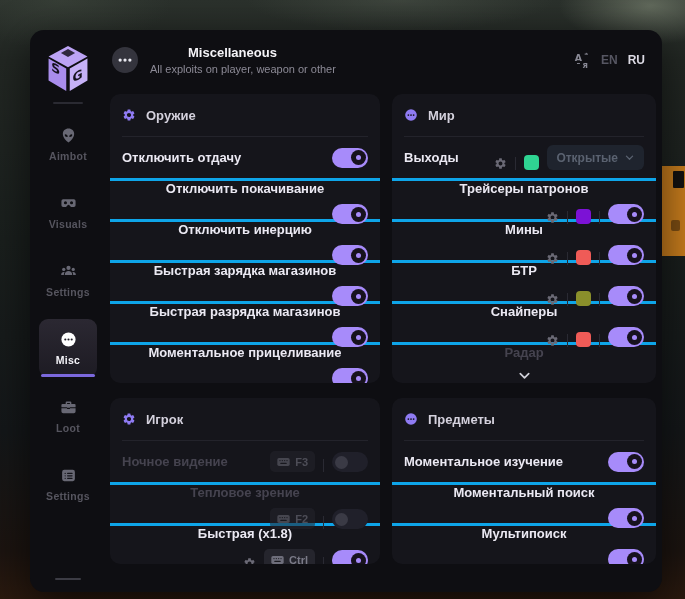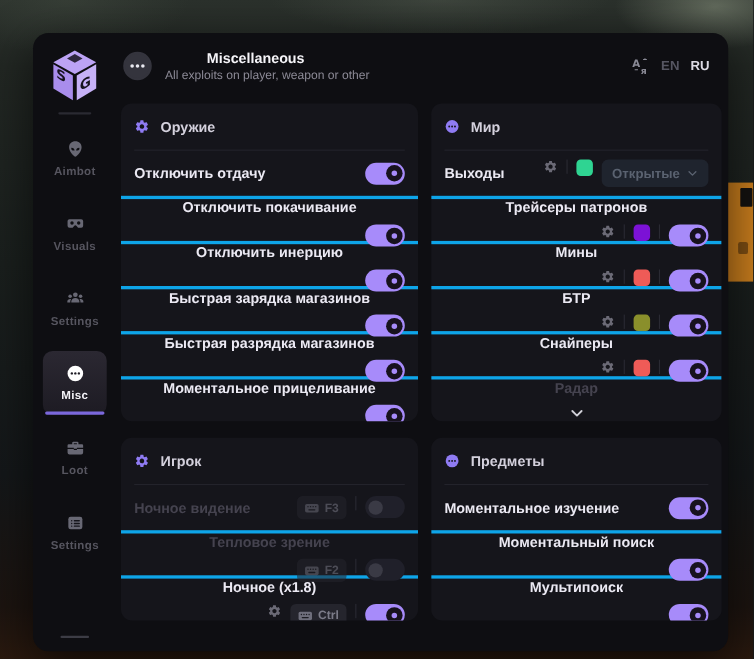--- a/index.html
+++ b/index.html
@@ -58,21 +58,21 @@
   .card { background:#15151b; border-radius:10px; overflow:hidden; }
   .card-head { height:42px; display:flex; align-items:center; gap:10px; padding:0 12px; }
   .card-head svg { width:14px; height:14px; color:#8f7bf3; --dot:#15151b; flex:none; }
   .head-title { font-size:13px; font-weight:700; color:#d4d1dd; }
   .head-div { height:1px; background:#23232b; margin:0 12px; }
   .row { height:41px; display:flex; align-items:center; padding:0 12px; gap:8px; }
   .row + .row { border-top:3px solid #0ea5e9;flex-direction:column; }
   .lbl { font-size:13px; font-weight:700; color:#ebe9f3; white-space:nowrap; }
   .row.dim .lbl { color:#45434f; }
   .sp { flex:1; display:flex; justify-content:center; }
-  .ctrls { margin-left:auto; display:flex; align-items:flex-start; gap:8px; }
+  .ctrls { margin-left:auto; display:flex; align-items:flex-end; gap:8px; }
   .vsep { width:1px; height:13px; background:#2a2a33; }
   .gear { display:flex; align-items:center; }
   .gear svg { width:13px; height:13px; color:#6b6a76; }
   .row.dim .gear svg { color:#3d3c46; }
   .swatch { width:15px; height:15px; border-radius:4px; flex:none; }
   .dd { height:25px; background:#1f242e; border-radius:6px; padding:0 9px;
     display:flex; align-items:center; gap:6px; }
   .dd-txt { font-size:12px; font-weight:700; color:#5a6270; }
   .dd svg { width:11px; height:11px; color:#5a6270; }
   .badge { height:21px; background:#25252d; border-radius:5px; padding:0 7px;
@@ -438,21 +438,21 @@
                   </svg>
                 <span class="key">F2</span>
               </div>
               <span class="vsep"></span>
               <div class="toggle off">
                   <div class="knob"></div>
                 </div>
             </div>
           </div>
           <div class="row">
-            <span class="lbl">Ночное (x1.8)</span>
+            <span class="lbl">Быстрая (x1.8)</span>
             <div class="ctrls">
               <span class="gear">
                   <svg>
                     <use href="#i-gear"></use>
                   </svg>
                 </span>
               <div class="badge">
                 <svg>
                     <use href="#i-kbd"></use>
                   </svg>

